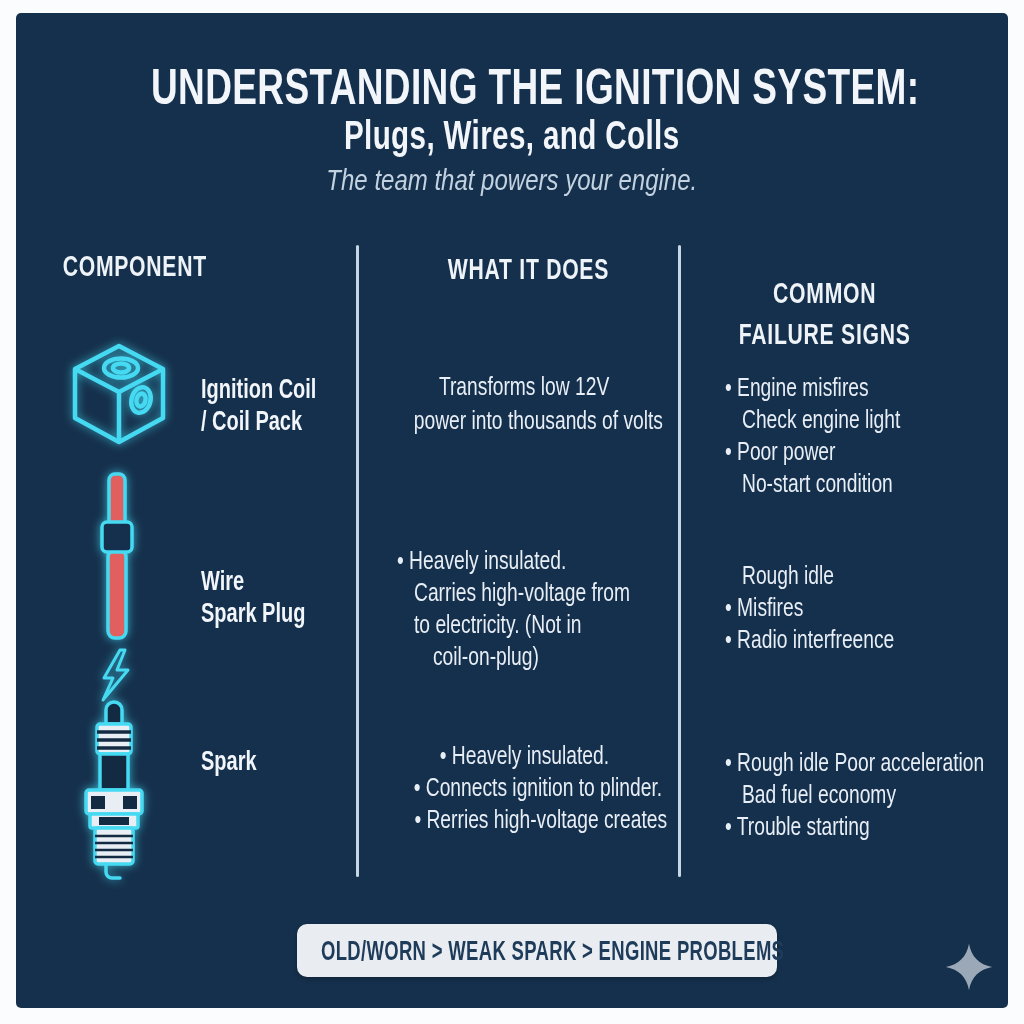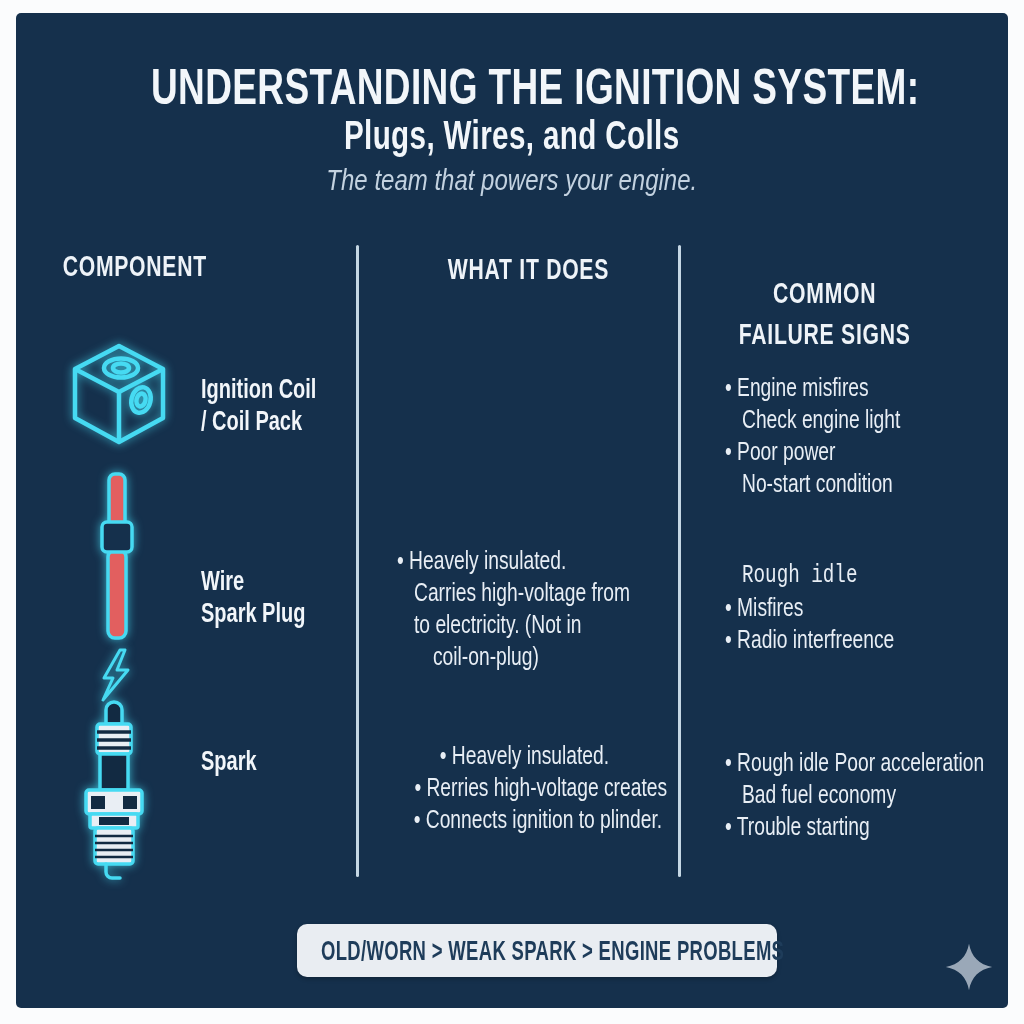--- a/index.html
+++ b/index.html
@@ -73,20 +73,24 @@
       <ellipse cx="58" cy="30" rx="17" ry="9.5"></ellipse>
       <ellipse cx="58" cy="30" rx="8" ry="4.5"></ellipse>
       <ellipse cx="78" cy="62" rx="9.5" ry="13" transform="rotate(14 78 62)"></ellipse>
       <ellipse cx="78" cy="62" rx="4.5" ry="6.5" transform="rotate(14 78 62)"></ellipse>
     </g>
   </svg>
   <div class="abs" style="left:172px;top:360px;">
     <div class="body-line"><span class="label-txt cl">Ignition Coil</span></div>
     <div class="body-line"><span class="label-txt cl">/ Coil Pack</span></div>
   </div>
+  <div class="abs" style="left:341px;top:356px;width:322px;text-align:center;">
+    <div class="body-line" style="height:34px;line-height:34px;"><span class="body-txt cc">Transforms low 12V</span></div>
+    <div class="body-line" style="height:34px;line-height:34px;"><span class="body-txt cc">power into thousands of volts</span></div>
+  </div>
   <div class="abs" style="left:696px;top:358px;">
     <div class="body-line"><span class="body-txt cl">• Engine misfires</span></div>
     <div class="body-line" style="padding-left:17px;"><span class="body-txt cl">Check engine light</span></div>
     <div class="body-line"><span class="body-txt cl">• Poor power</span></div>
     <div class="body-line" style="padding-left:17px;"><span class="body-txt cl">No-start condition</span></div>
   </div>
 
   <svg class="abs glow" style="left:82px;top:459px;" width="38" height="170" viewBox="0 0 38 170">
     <rect x="11" y="2" width="16" height="54" rx="6" fill="#e25f5f" stroke="#46daf2" stroke-width="3.5"></rect>
     <rect x="10" y="78" width="18" height="88" rx="7" fill="#e25f5f" stroke="#46daf2" stroke-width="3.5"></rect>
@@ -96,21 +100,21 @@
     <div class="body-line"><span class="label-txt cl">Wire</span></div>
     <div class="body-line"><span class="label-txt cl">Spark Plug</span></div>
   </div>
   <div class="abs" style="left:368px;top:531px;">
     <div class="body-line"><span class="body-txt cl">• Heavely insulated.</span></div>
     <div class="body-line" style="padding-left:17px;"><span class="body-txt cl">Carries high-voltage from</span></div>
     <div class="body-line" style="padding-left:17px;"><span class="body-txt cl">to electricity. (Not in</span></div>
     <div class="body-line" style="padding-left:36px;"><span class="body-txt cl">coil-on-plug)</span></div>
   </div>
   <div class="abs" style="left:696px;top:546px;">
-    <div class="body-line" style="padding-left:17px;font-family:Liberation Mono, monospace;"><span class="body-txt cl">Rough idle</span></div>
+    <div class="body-line" style="padding-left:17px;"><span class="body-txt cl">Rough idle</span></div>
     <div class="body-line"><span class="body-txt cl">• Misfires</span></div>
     <div class="body-line"><span class="body-txt cl">• Radio interfreence</span></div>
   </div>
 
   <svg class="abs glow" style="left:54px;top:635px;" width="96" height="232" viewBox="0 0 96 232">
 
     <g>
       <polygon points="50,2 34,30 43,30 33,52 58,22 47,22 55,2" fill="none" stroke="#46daf2" stroke-width="3" stroke-linejoin="round"></polygon>
     </g>
 
@@ -136,22 +140,22 @@
     <line x1="25" y1="202" x2="63" y2="202" stroke="#122a42" stroke-width="2.5"></line>
     <line x1="25" y1="209" x2="63" y2="209" stroke="#122a42" stroke-width="2.5"></line>
 
     <path d="M36 216 v8 a6 6 0 0 0 6 6 h8" fill="none" stroke="#46daf2" stroke-width="3.5" stroke-linecap="round"></path>
   </svg>
   <div class="abs" style="left:172px;top:732px;">
     <div class="body-line"><span class="label-txt cl">Spark</span></div>
   </div>
   <div class="abs" style="left:341px;top:726px;width:322px;text-align:center;">
     <div class="body-line"><span class="body-txt cc">• Heavely insulated.</span></div>
+    <div class="body-line"><span class="body-txt cc">• Connects ignition to plinder.</span></div>
     <div class="body-line"><span class="body-txt cc">• Rerries high-voltage creates</span></div>
-    <div class="body-line"><span class="body-txt cc">• Connects ignition to plinder.</span></div>
   </div>
   <div class="abs" style="left:696px;top:733px;">
     <div class="body-line"><span class="body-txt cl">• Rough idle Poor acceleration</span></div>
     <div class="body-line" style="padding-left:17px;"><span class="body-txt cl">Bad fuel economy</span></div>
     <div class="body-line"><span class="body-txt cl">• Trouble starting</span></div>
   </div>
 
   <div class="banner" style="left:252px;top:911px;">
     <svg width="42" height="38" viewBox="0 0 44 40">
       <defs>

